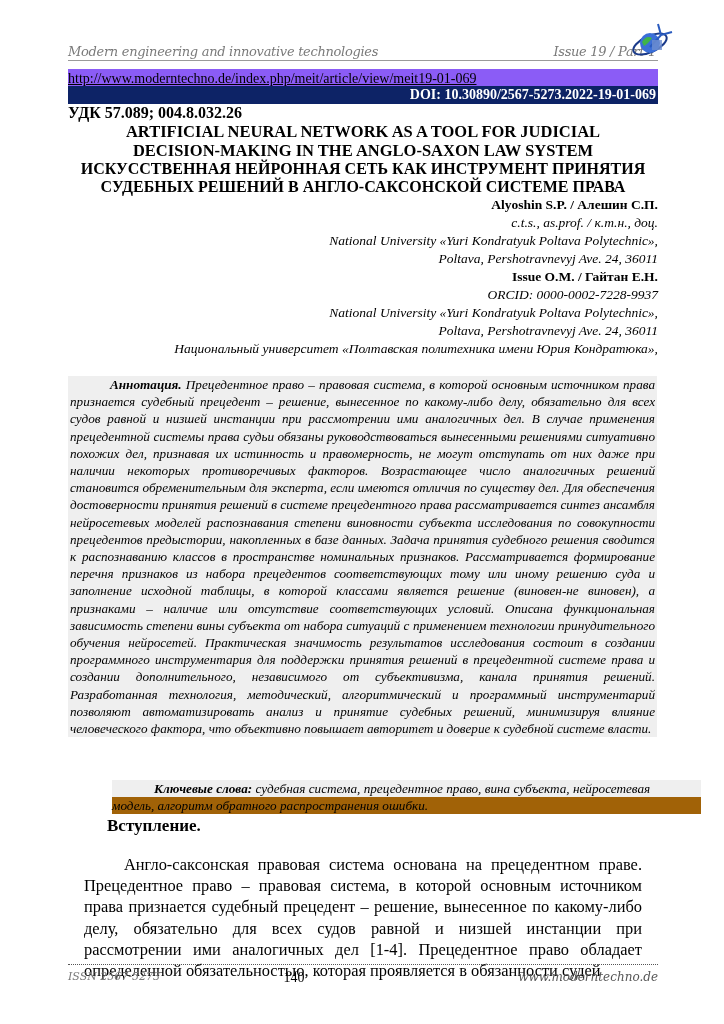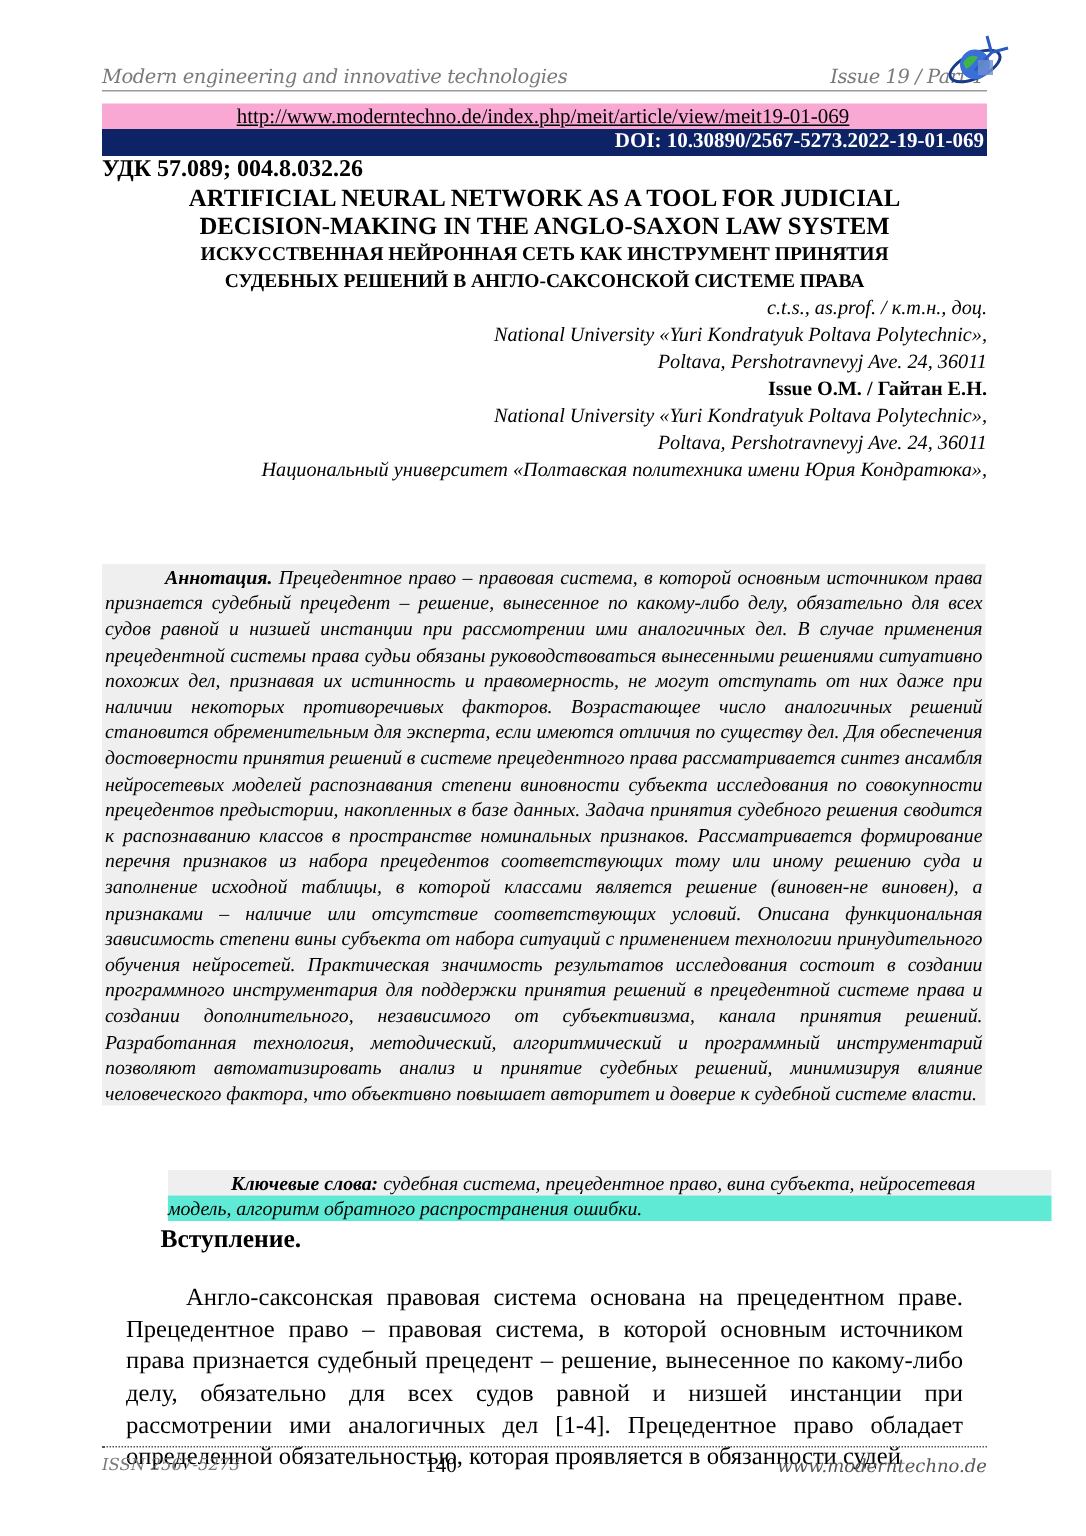--- a/index.html
+++ b/index.html
@@ -8,45 +8,45 @@
 
   .running-head { position: absolute; left: 68px; top: 40px; width: 590px; height: 20px;
                   border-bottom: 1px solid #9a9a9a; }
   .journal-name { position: absolute; left: 0; bottom: 1px; font-style: italic;
                   font-size: 13px; color: #7a7a7a; font-family: "DejaVu Serif", serif; letter-spacing: -0.3px; }
   .issue-label { position: absolute; right: 2px; bottom: 1px; font-style: italic;
                  font-size: 13px; color: #7a7a7a; font-family: "DejaVu Serif", serif; letter-spacing: -0.3px; }
   .logo { position: absolute; left: 628px; top: 20px; width: 46px; height: 40px; }
 
   .url-bar { position: absolute; left: 68px; top: 69px; width: 590px; height: 17px;
-             background: #f9a8d4; text-align: center; }
+             background: #8b5cf6; text-align: left; }
   .url-bar a { font-size: 14px; color: #000; text-decoration: underline; line-height: 17px; padding-right: 2px; }
   .doi-bar { position: absolute; left: 68px; top: 86px; width: 590px; height: 18px;
              background: #0d2366; text-align: right; color: #fff; font-weight: bold;
              font-size: 14px; line-height: 18px; }
   .doi-bar span { padding-right: 2px; }
 
   .udk { position: absolute; left: 68px; top: 104px; font-weight: bold; font-size: 16px; line-height: 18px; }
   .title-en { position: absolute; left: 68px; top: 122px; width: 590px; text-align: center;
               font-weight: bold; font-size: 16.5px; line-height: 19px; }
   .title-ru { position: absolute; left: 68px; top: 160px; width: 590px; text-align: center;
-              font-weight: bold; font-size: 13px; line-height: 18px; }
+              font-weight: bold; font-size: 16px; line-height: 18px; }
 
   .authors { position: absolute; right: 66px; top: 196px; text-align: right; font-size: 13.5px; line-height: 18px; }
   .authors .name { font-weight: bold; }
   .authors .it { font-style: italic; }
 
   .abstract { position: absolute; left: 68px; top: 376px; width: 589px; background: #efefef;
               font-style: italic; font-size: 13.2px; line-height: 17.2px; text-align: justify; }
   .abstract p { margin: 0; padding: 0 2px; text-indent: 40px; border-radius: 23px; }
   .abstract b { font-weight: bold; }
   .keywords { position: absolute; left: 68px; top: 780px; width: 589px; font-style: italic;
               font-size: 13.2px; line-height: 17.2px; text-align: justify; padding-left: 44px; }
   .keywords .kw-line1 { background: #efefef; text-indent: 40px; padding: 0 2px; }
-  .keywords .kw-line2 { background: #5eead4; padding: 0 2px 0 0; }
+  .keywords .kw-line2 { background: #a16207; padding: 0 2px 0 0; }
 
   .intro-heading { position: absolute; left: 107px; top: 816px; font-weight: bold; font-size: 17px; line-height: 20px; }
   .intro-body { position: absolute; left: 68px; top: 838px; width: 590px; font-size: 16.4px;
                 line-height: 21.2px; text-align: justify; }
   .intro-body p { margin: 16px; text-indent: 40px; }
 
   .foot-rule { position: absolute; left: 68px; top: 964px; width: 590px; height: 0;
                border-top: 1px dotted #555; }
   .issn { position: absolute; left: 68px; top: 970px; font-style: italic; font-size: 11px; color: #7a7a7a; font-family: "DejaVu Serif", serif; }
   .page-num { position: absolute; left: 0; width: 588px; top: 970px; text-align: center; font-size: 14px; }
@@ -80,24 +80,26 @@
 <div class="title-en">
   <div>ARTIFICIAL NEURAL NETWORK AS A TOOL FOR JUDICIAL</div>
   <div>DECISION-MAKING IN THE ANGLO-SAXON LAW SYSTEM</div>
 </div>
 <div class="title-ru">
   <div>ИСКУССТВЕННАЯ НЕЙРОННАЯ СЕТЬ КАК ИНСТРУМЕНТ ПРИНЯТИЯ</div>
   <div>СУДЕБНЫХ РЕШЕНИЙ В АНГЛО-САКСОНСКОЙ СИСТЕМЕ ПРАВА</div>
 </div>
 
 <div class="authors">
+  <div class="name">Alyoshin S.P. / Алешин С.П.</div>
   <div class="it">c.t.s., as.prof. / к.т.н., доц.</div>
   <div class="it">National University «Yuri Kondratyuk Poltava Polytechnic»,</div>
   <div class="it">Poltava, Pershotravnevyj Ave. 24, 36011</div>
   <div class="name">Issue O.M. / Гайтан Е.Н.</div>
+  <div class="it">ORCID: 0000-0002-7228-9937</div>
   <div class="it">National University «Yuri Kondratyuk Poltava Polytechnic»,</div>
   <div class="it">Poltava, Pershotravnevyj Ave. 24, 36011</div>
   <div class="it">Национальный университет «Полтавская политехника имени Юрия Кондратюка»,</div>
 </div>
 
 <div class="abstract">
   <p><b>Аннотация.</b> <span>Прецедентное право – правовая система, в которой основным источником права признается судебный прецедент – решение, вынесенное по какому-либо делу, обязательно для всех судов равной и низшей инстанции при рассмотрении ими аналогичных дел. В случае применения прецедентной системы права судьи обязаны руководствоваться вынесенными решениями ситуативно похожих дел, признавая их истинность и правомерность, не могут отступать от них даже при наличии некоторых противоречивых факторов. Возрастающее число аналогичных решений становится обременительным для эксперта, если имеются отличия по существу дел. Для обеспечения достоверности принятия решений в системе прецедентного права рассматривается синтез ансамбля нейросетевых моделей распознавания степени виновности субъекта исследования по совокупности прецедентов предыстории, накопленных в базе данных. Задача принятия судебного решения сводится к распознаванию классов в пространстве номинальных признаков. Рассматривается формирование перечня признаков из набора прецедентов соответствующих тому или иному решению суда и заполнение исходной таблицы, в которой классами является решение (виновен-не виновен), а признаками – наличие или отсутствие соответствующих условий. Описана функциональная зависимость степени вины субъекта от набора ситуаций с применением технологии принудительного обучения нейросетей. Практическая значимость результатов исследования состоит в создании программного инструментария для поддержки принятия решений в прецедентной системе права и создании дополнительного, независимого от субъективизма, канала принятия решений. Разработанная технология, методический, алгоритмический и программный инструментарий позволяют автоматизировать анализ и принятие судебных решений, минимизируя влияние человеческого фактора, что объективно повышает авторитет и доверие к судебной системе власти.</span></p>
 </div>
 
 <div class="keywords">

